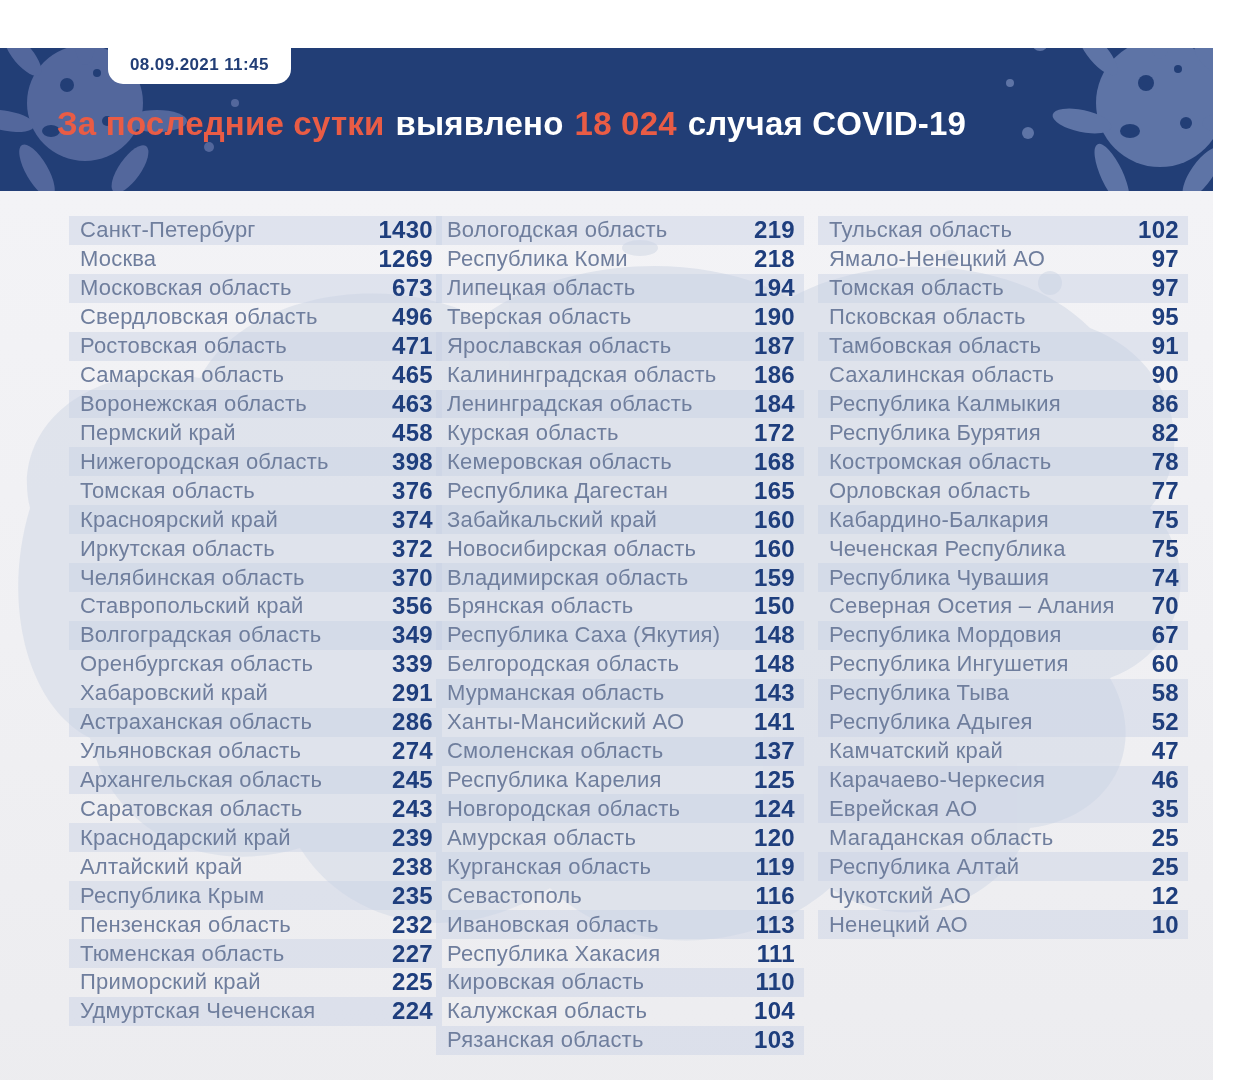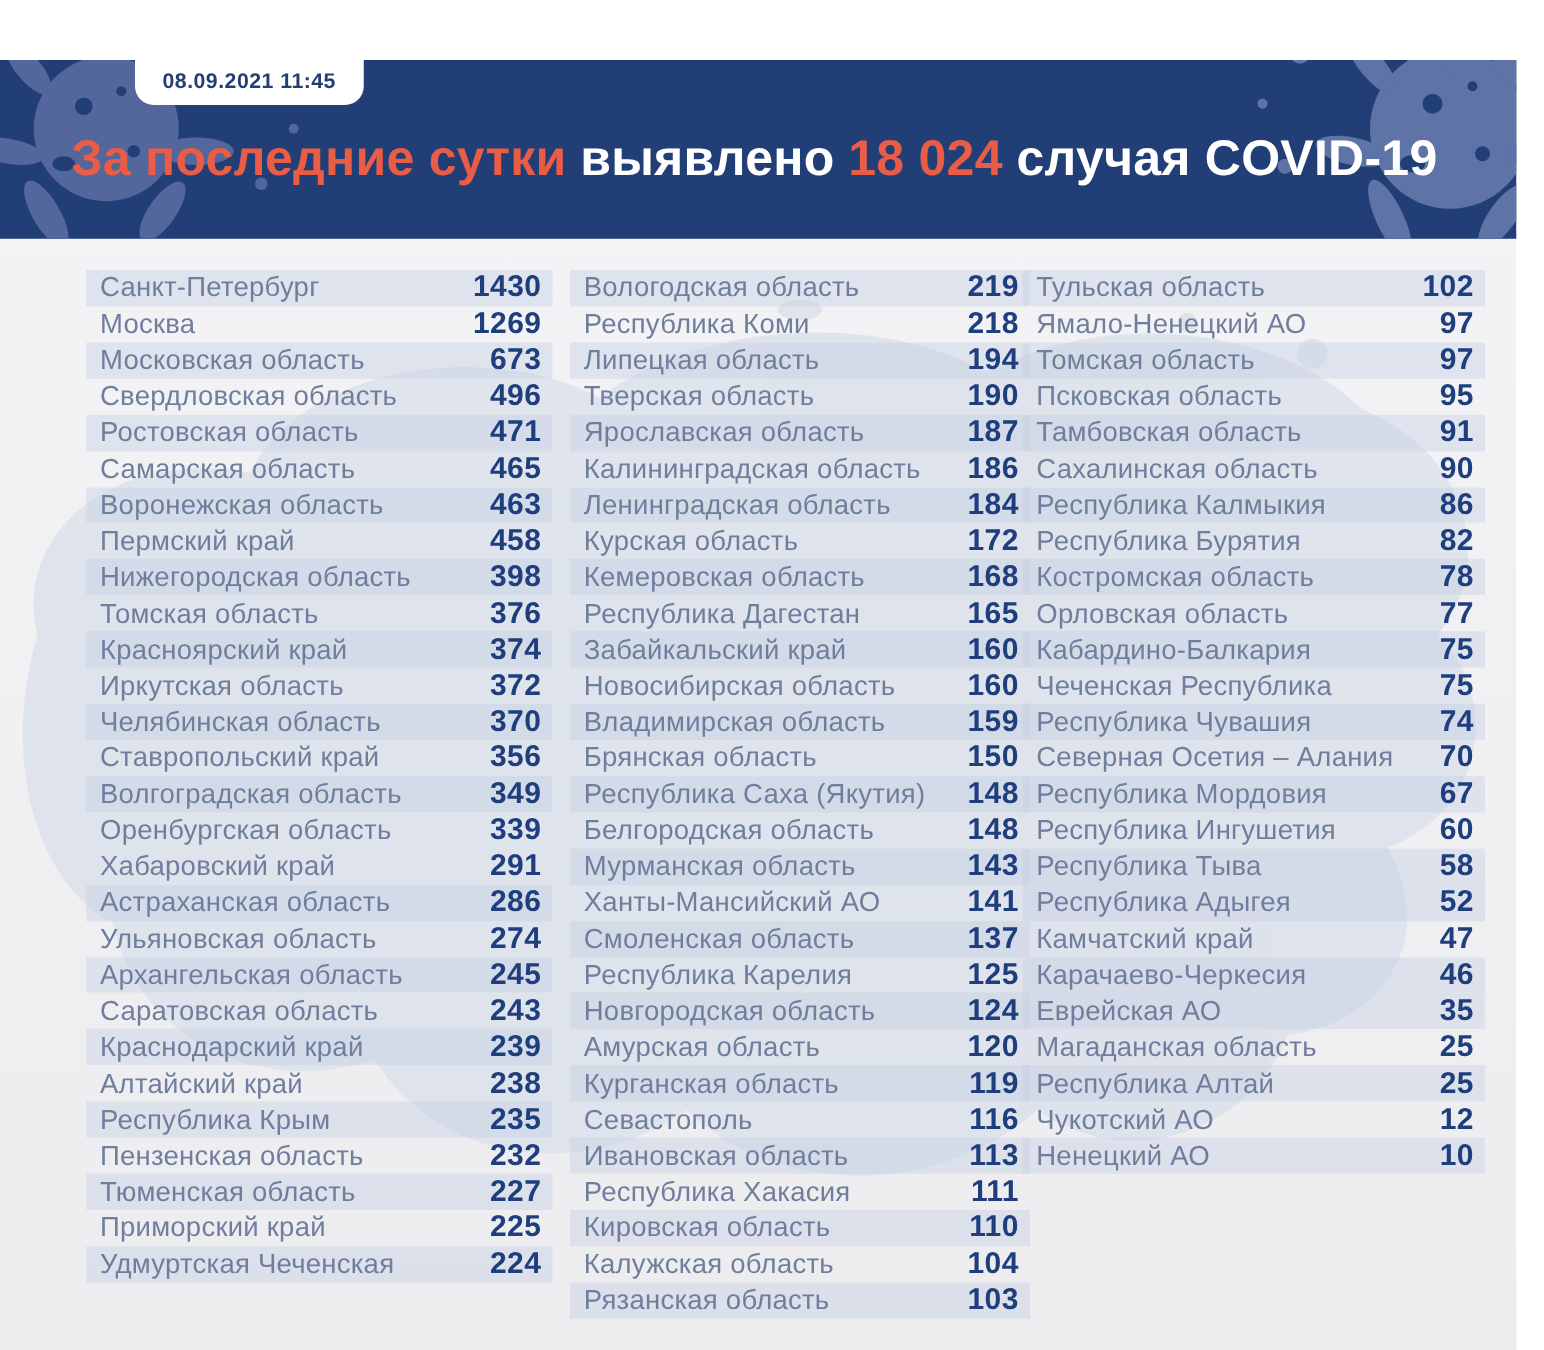--- a/index.html
+++ b/index.html
@@ -17,30 +17,30 @@
   .splat{position:absolute;pointer-events:none;}
   .date-badge{
     position:absolute;left:108px;top:0;
     background:var(--badge-bg,#ffffff);color:var(--navy-text,#223e76);
     font-size:17px;font-weight:700;letter-spacing:.4px;
     padding:7px 22px 9px;border-radius:0 0 15px 15px;
   }
   .headline{
     position:absolute;left:57px;top:57px;
     display:flex;gap:11px;align-items:flex-end;white-space:nowrap;
-    font-size:40px;font-weight:700;color:var(--headline-white,#ffffff);
+    font-size:33px;font-weight:700;color:var(--headline-white,#ffffff);
     letter-spacing:.2px;
   }
   .headline .hl{color:var(--accent-orange,#e95c45);}
   
   .map-svg{position:absolute;left:0;top:140px;pointer-events:none;}
   
   .col{position:absolute;top:168px;}
   .col-0{left:69px;width:373px;}
-  .col-1{left:456px;width:368px;}
+  .col-1{left:436px;width:368px;}
   .col-2{left:818px;width:370px;}
   .row{
     height:28.93px;display:flex;justify-content:space-between;align-items:center;
     padding:0 9px 0 11px;box-sizing:border-box;
   }
   .row.striped{background:var(--stripe,rgba(199,209,228,0.45));}
   .region{
     font-size:22px;color:var(--label,#6f7e9d);white-space:nowrap;
     letter-spacing:.2px;
   }

